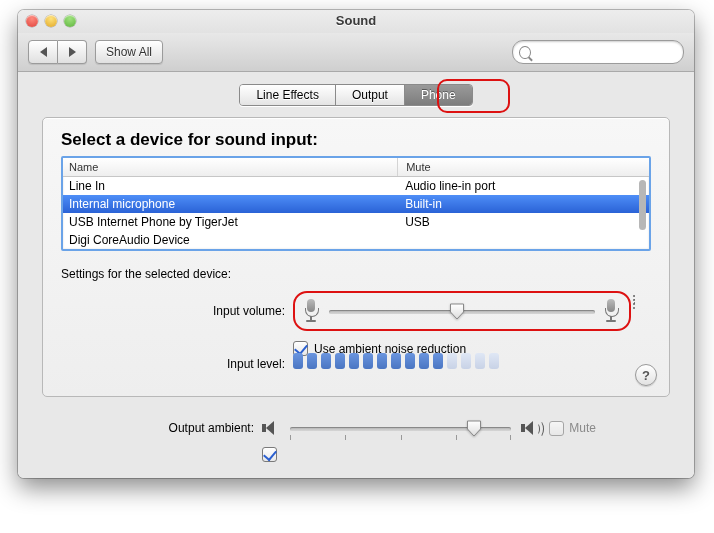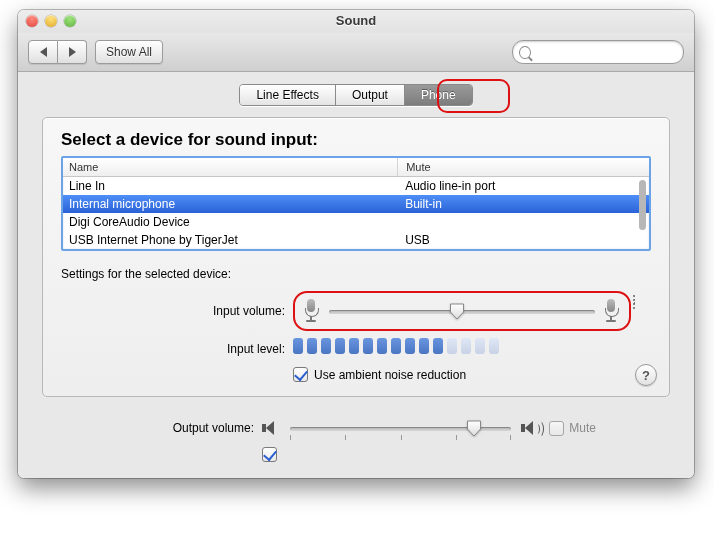--- a/index.html
+++ b/index.html
@@ -206,29 +206,29 @@
             <div class="col-type"><span>Audio line-in port</span></div>
           </div>
           <div class="devrow selected">
             <div class="col-name">
                   <span>Internal microphone</span>
                 </div>
             <div class="col-type"><span>Built-in</span></div>
           </div>
           <div class="devrow">
             <div class="col-name">
-                  <span>Digi CoreAudio Device</span>
-                </div>
-            <div class="col-type"><span></span></div>
+                  <span>USB Internet Phone by TigerJet</span>
+                </div>
+            <div class="col-type"><span>USB</span></div>
           </div>
           <div class="devrow">
             <div class="col-name">
-                  <span>USB Internet Phone by TigerJet</span>
-                </div>
-            <div class="col-type"><span>USB</span></div>
+                  <span>Digi CoreAudio Device</span>
+                </div>
+            <div class="col-type"><span></span></div>
           </div>
         </div>
         <div class="scrolltrack">
               <div class="scrollthumb"></div>
             </div>
       </div>
 
       <div class="settings-label">Settings for the selected device:</div>
 
       <div class="row">
@@ -271,20 +271,28 @@
             <div class="mic-dots lg">
                   <div class="d"></div>
                   <div class="d"></div>
                   <div class="d"></div>
                   <div class="d"></div>
                 </div>
           </div>
         </div>
       </div>
 
+      <div class="row" style="margin-bottom:0">
+        <div class="lab"></div>
+        <div class="checkrow">
+          <div class="check on"></div>
+          <span>Use ambient noise reduction</span>
+        </div>
+      </div>
+
       <div class="row">
         <div class="lab">Input level:</div>
         <div class="levelbar">
           <div class="seg"></div>
               <div class="seg"></div>
               <div class="seg"></div>
               <div class="seg"></div>
               <div class="seg"></div>
           <div class="seg"></div>
               <div class="seg"></div>
@@ -292,37 +300,29 @@
               <div class="seg"></div>
               <div class="seg"></div>
           <div class="seg"></div>
               <div class="seg off"></div>
               <div class="seg off"></div>
               <div class="seg off"></div>
               <div class="seg off"></div>
         </div>
       </div>
 
-      <div class="row" style="margin-bottom:0">
-        <div class="lab"></div>
-        <div class="checkrow">
-          <div class="check on"></div>
-          <span>Use ambient noise reduction</span>
-        </div>
-      </div>
-
       <div class="help">
             <span>?</span>
           </div>
     </div>
   </div>
 
   <div class="bottom">
     <div class="row">
-      <div class="lab" style="width:212px">Output volume:</div>
+      <div class="lab" style="width:212px">Output ambient:</div>
       <div class="outslider">
         <div class="spk"></div>
         <div class="hslider">
           <div class="track"></div>
           <div class="tick" style="left:0"></div>
               <div class="tick" style="right:0"></div>
           <div class="tick" style="left:25%"></div>
               <div class="tick" style="left:50%"></div>
               <div class="tick" style="left:75%"></div>
           <div class="thumb" style="left:83%">

